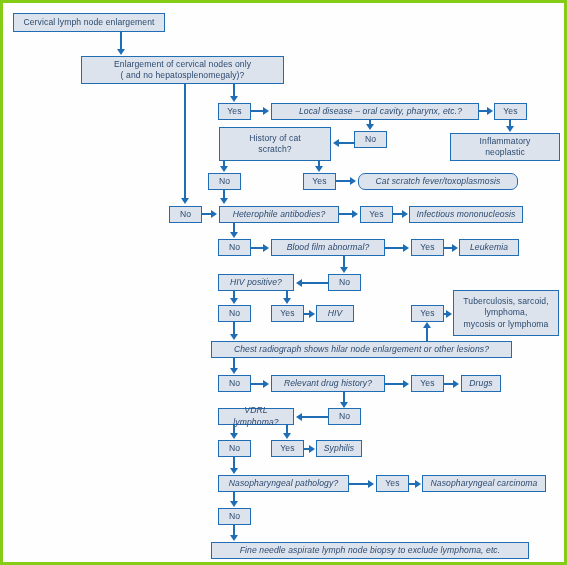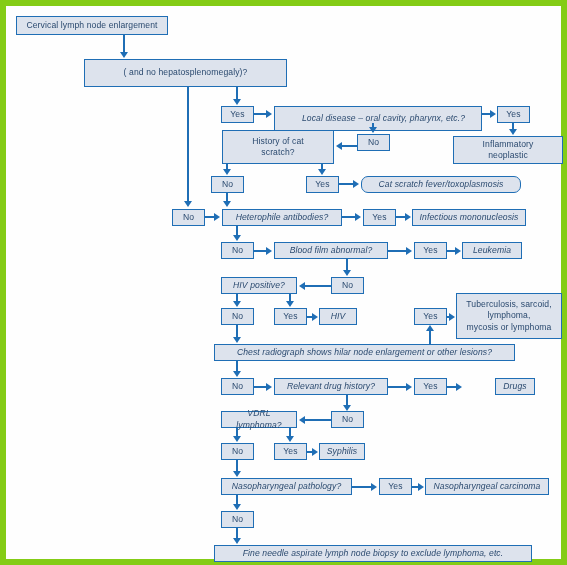--- a/index.html
+++ b/index.html
@@ -7,21 +7,21 @@
   body{
     width:567px;height:565px;
     background:#ffffff;
     font-family:"Liberation Sans", sans-serif;
     overflow:hidden;
   }
   #chart{
     position:relative;
     width:567px;height:565px;
     box-sizing:border-box;
-    border:6px solid #84cc16;
+    border:3px solid #84cc16;
     background:#fefefe;
   }
   .node{
     position:absolute;
     box-sizing:border-box;
     background:#dde3ed;
     border:1.3px solid #1f6eb5;
     color:#2b4a6f;
     font-size:8.6px;
     line-height:1.32;
@@ -62,26 +62,27 @@
   }
 </style>
 </head>
 <body>
 
 <div id="chart">
 
   <div class="node plain" style="left:10px;top:10px;width:152px;height:19px;">Cervical lymph node enlargement</div>
 
   <div class="node plain" style="left:78px;top:53px;width:203px;height:28px;flex-direction:column;">
+    <span>Enlargement of cervical nodes only</span>
     <span>( and no hepatosplenomegaly)?</span>
   </div>
 
   <div class="node yn" style="left:215px;top:100px;width:33px;height:17px;">Yes</div>
 
-  <div class="node" style="left:268px;top:100px;width:208px;height:25px;padding-left:14px;">Local disease – oral cavity, pharynx, etc.?</div>
+  <div class="node" style="left:268px;top:100px;width:208px;height:17px;padding-left:14px;">Local disease – oral cavity, pharynx, etc.?</div>
 
   <div class="node yn" style="left:491px;top:100px;width:33px;height:17px;">Yes</div>
 
   <div class="node plain" style="left:447px;top:130px;width:110px;height:28px;flex-direction:column;">
     <span>Inflammatory</span>
     <span>neoplastic</span>
   </div>
 
   <div class="node plain" style="left:216px;top:124px;width:112px;height:34px;flex-direction:column;">
     <span>History of  cat</span>
@@ -131,21 +132,21 @@
   </div>
 
   <div class="node" style="left:208px;top:338px;width:301px;height:17px;">Chest radiograph shows hilar node enlargement or other lesions?</div>
 
   <div class="node yn" style="left:215px;top:372px;width:33px;height:17px;">No</div>
 
   <div class="node" style="left:268px;top:372px;width:114px;height:17px;">Relevant drug history?</div>
 
   <div class="node yn" style="left:408px;top:372px;width:33px;height:17px;">Yes</div>
 
-  <div class="node" style="left:458px;top:372px;width:40px;height:17px;margin-left:31px;">Drugs</div>
+  <div class="node" style="left:458px;top:372px;width:40px;height:17px;">Drugs</div>
 
   <div class="node" style="left:215px;top:405px;width:76px;height:17px;">VDRL lymphoma?</div>
 
   <div class="node yn" style="left:325px;top:405px;width:33px;height:17px;">No</div>
 
   <div class="node yn" style="left:215px;top:437px;width:33px;height:17px;">No</div>
 
   <div class="node yn" style="left:268px;top:437px;width:33px;height:17px;">Yes</div>
 
   <div class="node" style="left:313px;top:437px;width:46px;height:17px;">Syphilis</div>

